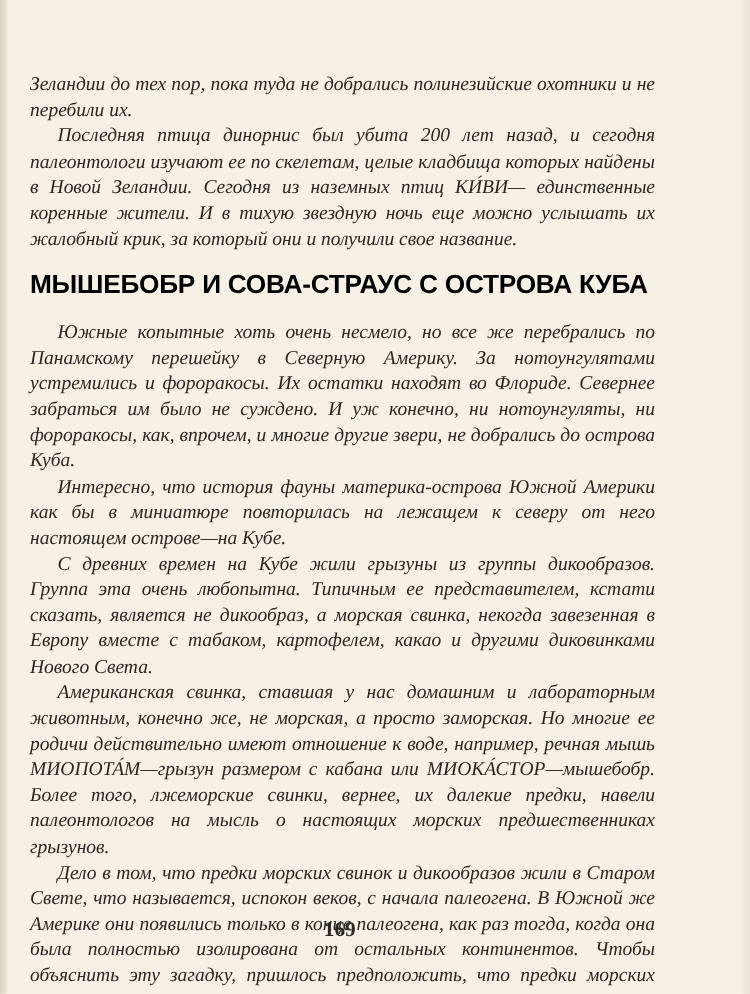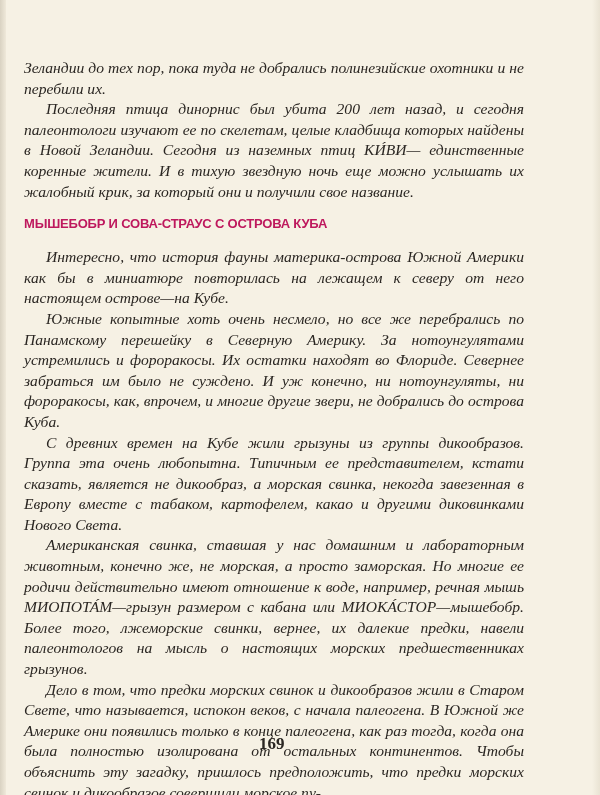--- a/index.html
+++ b/index.html
@@ -27,42 +27,42 @@
     text-align:justify;
     text-align-last:left;
     margin:0;
     text-indent:22px;
     font-style:italic;
   }
   .para.noindent { text-indent:0; }
   .heading {
     font-family:"Liberation Sans", "DejaVu Sans", sans-serif;
     font-weight:bold;
-    font-size:13px;
+    font-size:21px;
     letter-spacing:-0.2px;
     margin:14px 0 16px 0;
-    color:#be185d;
+    color:#000000;
   }
   .page-number {
     position:absolute; left:259px; top:734px;
     font-size:17px; font-weight:bold; color:#2a2622;
   }
 </style>
 </head>
 <body>
 
 <div class="page-edge-left"></div>
 <div class="page-edge-right"></div>
 
 <div class="column">
   <p class="para noindent">Зеландии до тех пор, пока туда не добрались полинезийские охотники и не перебили их.</p>
   <p class="para">Последняя птица динорнис был убита 200 лет назад, и сегодня палеонтологи изучают ее по скелетам, целые кладбища которых найдены в Новой Зеландии. Сегодня из наземных птиц КИ́ВИ— единственные коренные жители. И в тихую звездную ночь еще можно услышать их жалобный крик, за который они и получили свое название.</p>
 
   <div class="heading">МЫШЕБОБР И СОВА-СТРАУС С ОСТРОВА КУБА</div>
 
+  <p class="para">Южные копытные хоть очень несмело, но все же перебрались по Панамскому перешейку в Северную Америку. За нотоунгулятами устремились и фороракосы. Их остатки находят во Флориде. Севернее забраться им было не суждено. И уж конечно, ни нотоунгуляты, ни фороракосы, как, впрочем, и многие другие звери, не добрались до острова Куба.</p>
   <p class="para">Интересно, что история фауны материка-острова Южной Америки как бы в миниатюре повторилась на лежащем к северу от него настоящем острове—на Кубе.</p>
-  <p class="para">Южные копытные хоть очень несмело, но все же перебрались по Панамскому перешейку в Северную Америку. За нотоунгулятами устремились и фороракосы. Их остатки находят во Флориде. Севернее забраться им было не суждено. И уж конечно, ни нотоунгуляты, ни фороракосы, как, впрочем, и многие другие звери, не добрались до острова Куба.</p>
   <p class="para">С древних времен на Кубе жили грызуны из группы дикообразов. Группа эта очень любопытна. Типичным ее представителем, кстати сказать, является не дикообраз, а морская свинка, некогда завезенная в Европу вместе с табаком, картофелем, какао и другими диковинками Нового Света.</p>
   <p class="para">Американская свинка, ставшая у нас домашним и лабораторным животным, конечно же, не морская, а просто заморская. Но многие ее родичи действительно имеют отношение к воде, например, речная мышь МИОПОТА́М—грызун размером с кабана или МИОКА́СТОР—мышебобр. Более того, лжеморские свинки, вернее, их далекие предки, навели палеонтологов на мысль о настоящих морских предшественниках грызунов.</p>
   <p class="para">Дело в том, что предки морских свинок и дикообразов жили в Старом Свете, что называется, испокон веков, с начала палеогена. В Южной же Америке они появились только в конце палеогена, как раз тогда, когда она была полностью изолирована от остальных континентов. Чтобы объяснить эту загадку, пришлось предположить, что предки морских свинок и дикообразов совершили морское пу-</p>
 </div>
 
 <div class="page-number">169</div>
 
 </body></html>

